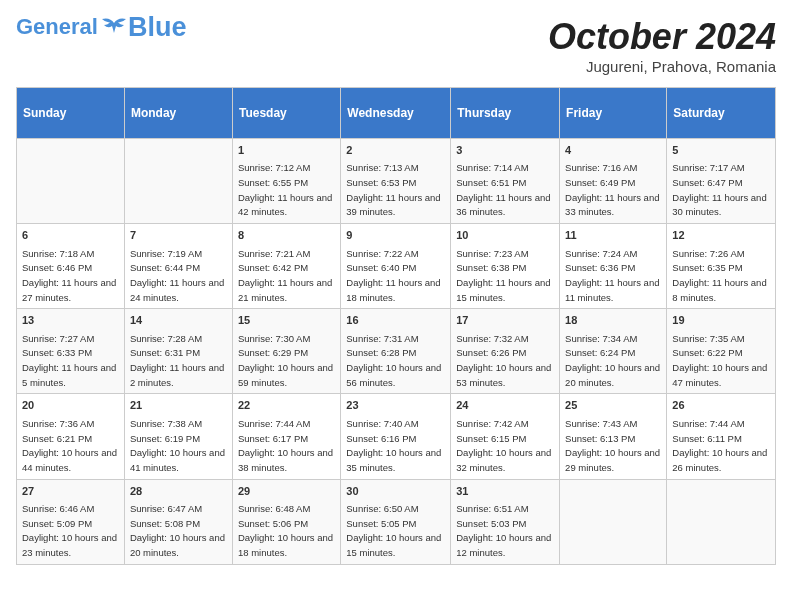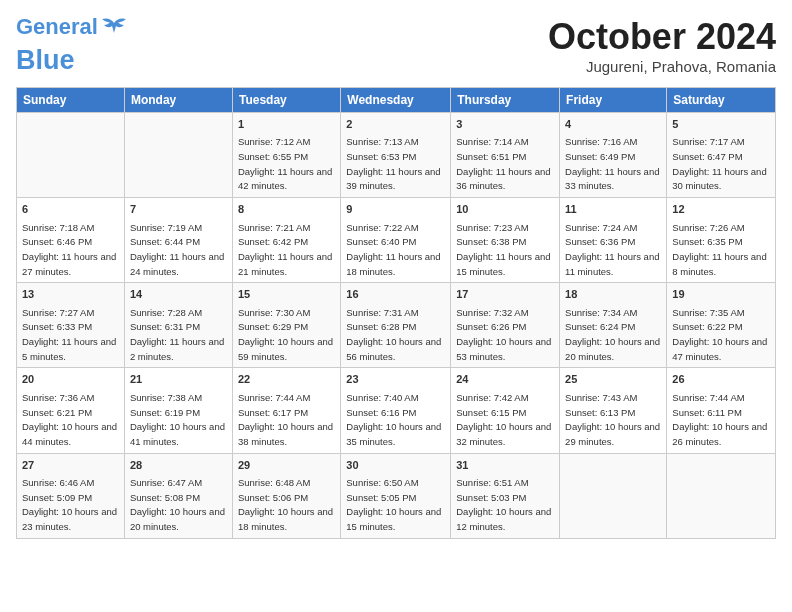--- a/index.html
+++ b/index.html
@@ -11,52 +11,52 @@
       padding: 16px;
     }
     .header {
       display: flex;
       justify-content: space-between;
       align-items: flex-start;
       margin-bottom: 12px;
     }
     .logo {
       display: flex;
-      flex-direction: column;
+      flex-direction: row;
       align-items: flex-start;
-      gap: 11px;
     }
     .logo-text {
       font-size: 22px;
       font-weight: bold;
       color: #333;
       line-height: 1;
     }
     .logo-text span { color: #4a90d9; }
     .title-block { text-align: right; }
     .month-title {
       font-size: 36px;
       font-weight: bold;
       color: #222;
+      font-style: italic;
     }
     .subtitle {
       font-size: 15px;
       color: #444;
     }
     table {
       width: 100%;
       border-collapse: collapse;
       font-size: 10.5px;
     }
     thead tr th {
       background-color: #3a78c9;
       color: #fff;
       font-size: 12px;
       font-weight: bold;
-      padding: 5px 6px;
+      padding: 18px 6px;
       text-align: left;
       border: 1px solid #ccc;
     }
     tbody tr td {
       border: 1px solid #ccc;
       vertical-align: top;
       padding: 4px 5px;
       width: 113px;
       min-height: 70px;
       height: 75px;

